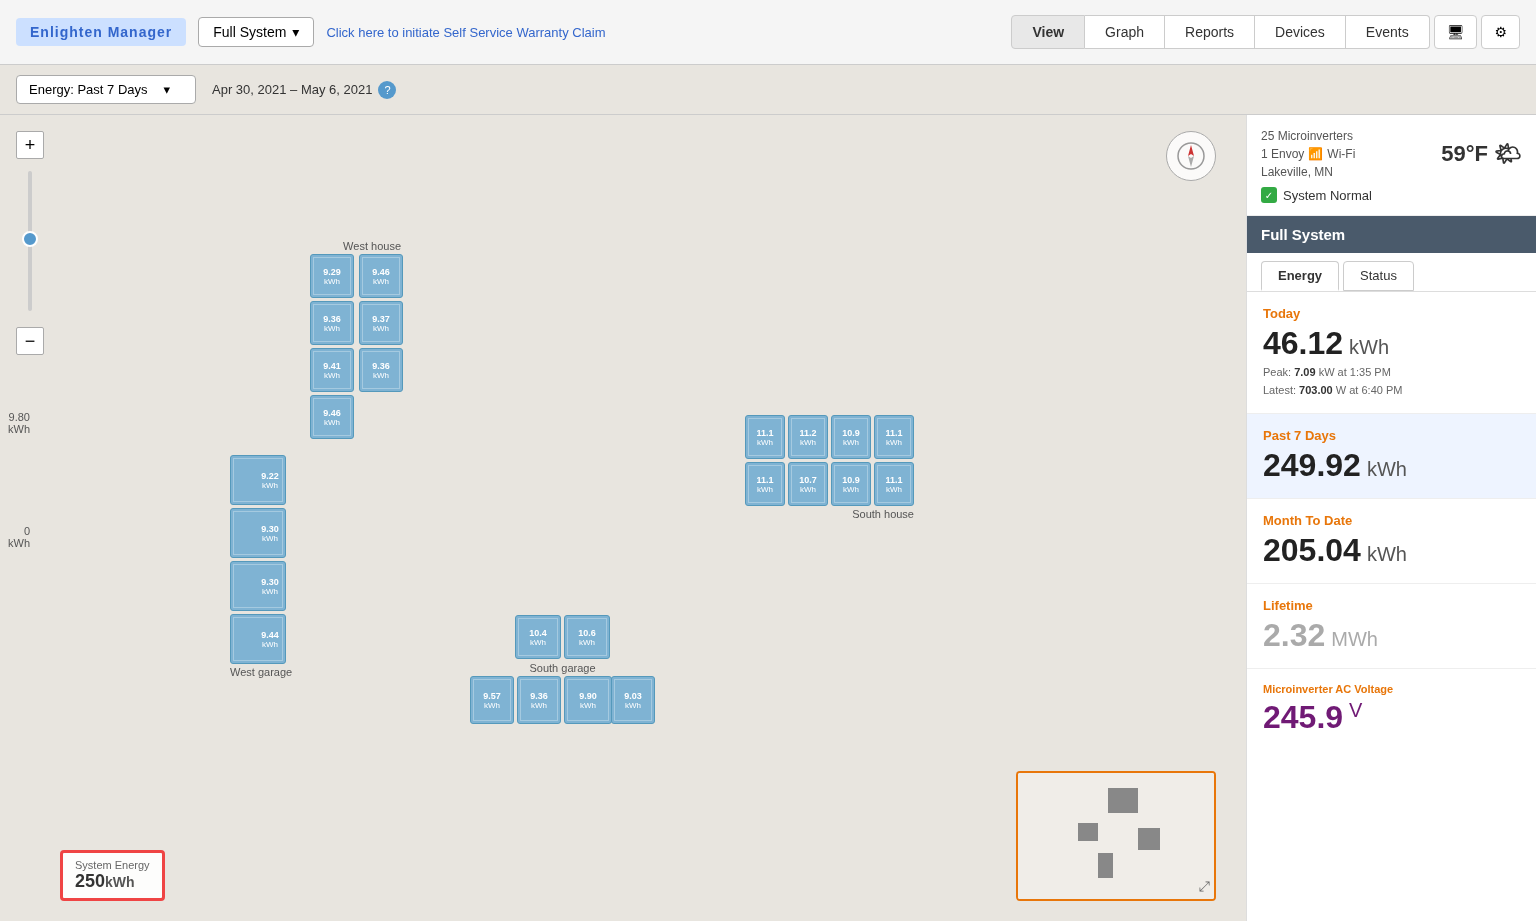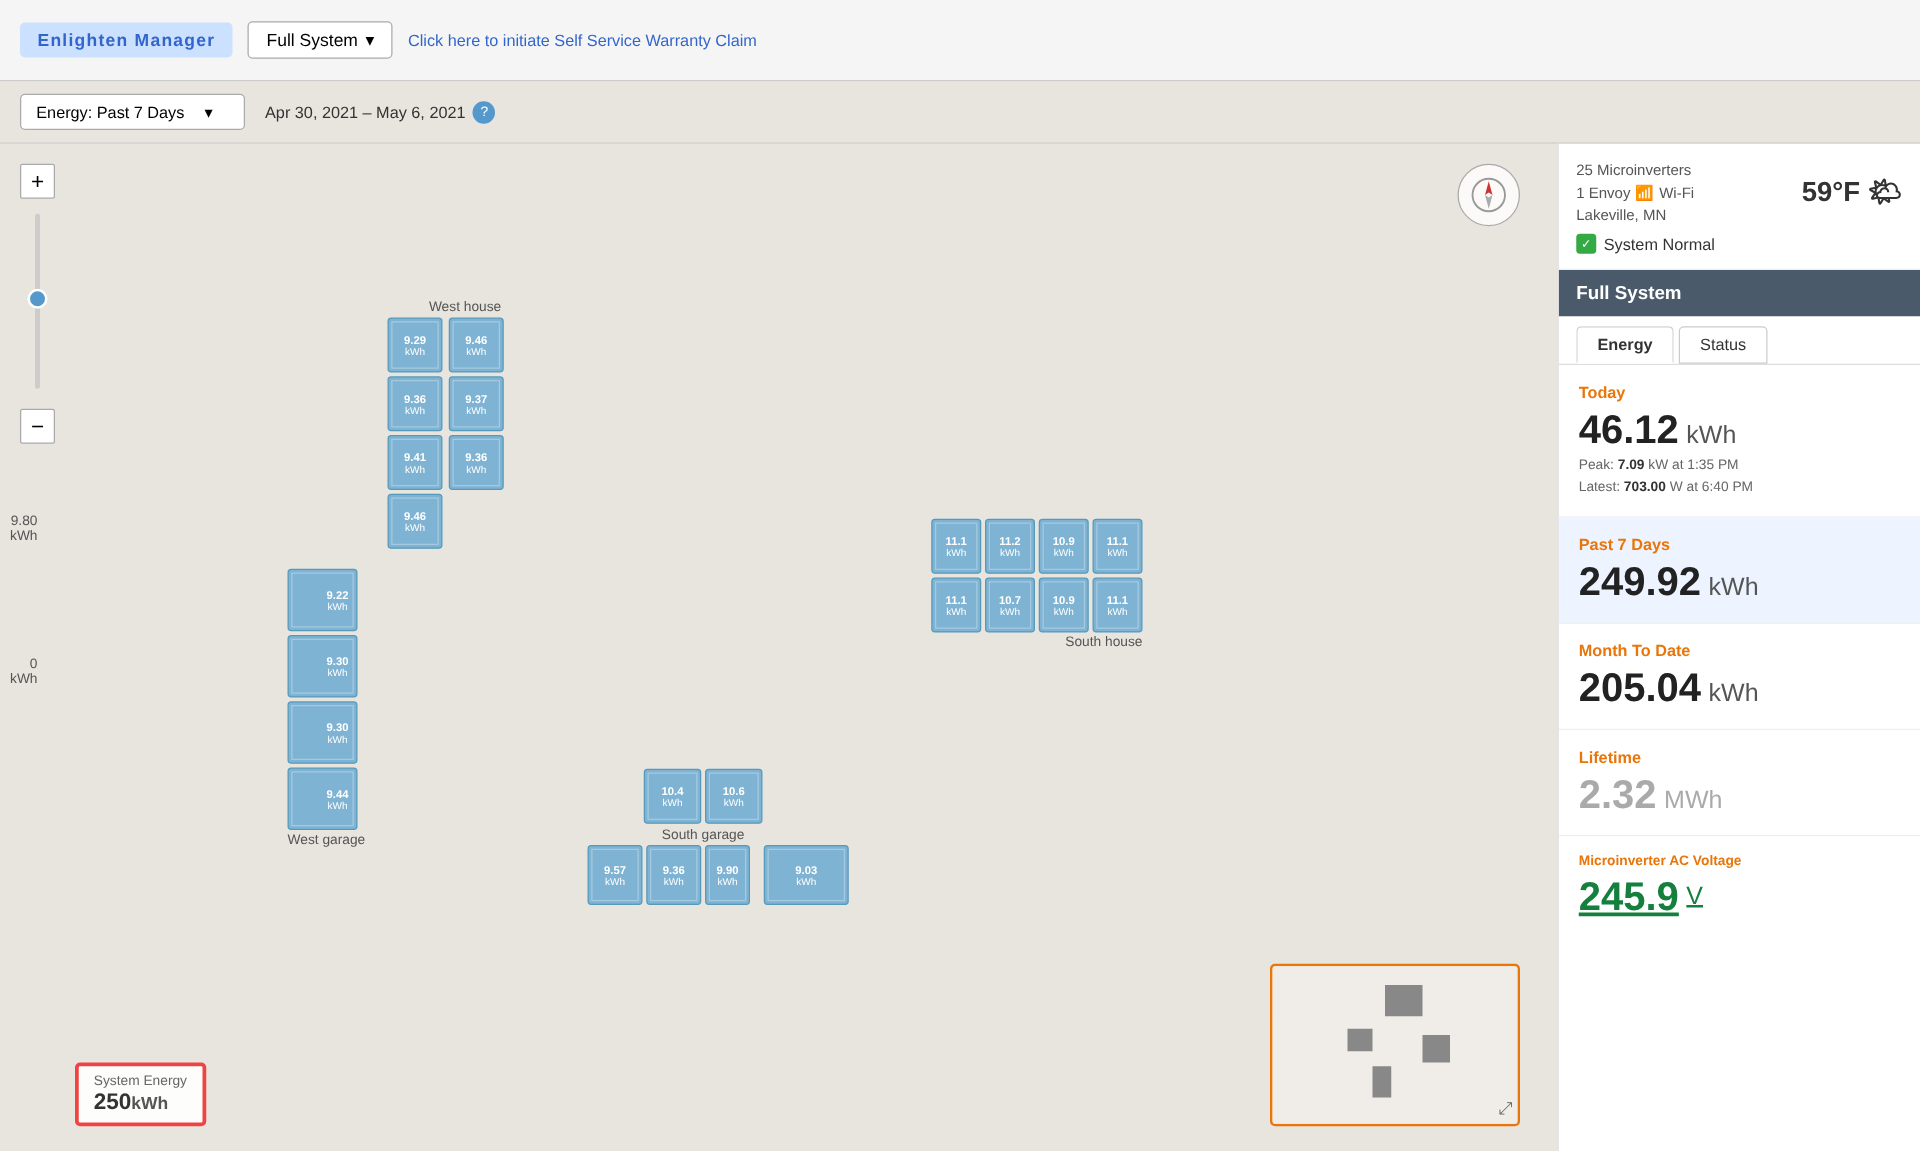--- a/index.html
+++ b/index.html
@@ -415,25 +415,24 @@
     }
     .voltage-label {
       font-size: 11px;
       font-weight: bold;
       color: #e8760a;
       margin-bottom: 4px;
     }
     .voltage-value {
       font-size: 32px;
       font-weight: bold;
-      color: #15803d;
-      display: flex;
-      align-items: center;
+      color: #701a75;
+      display: flex;
+      align-items: flex-start;
       gap: 6px;
-      text-decoration: underline;
     }
     .voltage-value .unit {
       font-size: 20px;
       font-weight: normal;
     }
 
     
     .p44 { width: 44px; height: 44px; }
     .p50 { width: 50px; height: 50px; padding-left: 24px; }
   </style>
@@ -441,20 +440,29 @@
 <body>
 
 <div class="top-bar">
   <div class="brand-logo">Enlighten Manager</div>
   <button class="full-system-btn">
     <span>Full System</span>
     <span>▾</span>
   </button>
   <a class="warranty-link">Click here to initiate Self Service Warranty Claim</a>
 
+  <div class="nav-tabs">
+    <div class="nav-tab active">View</div>
+    <div class="nav-tab">Graph</div>
+    <div class="nav-tab">Reports</div>
+    <div class="nav-tab">Devices</div>
+    <div class="nav-tab">Events</div>
+    <button class="icon-btn">🖥</button>
+    <button class="icon-btn">⚙</button>
+  </div>
 </div>
 
 <div class="sub-bar">
   <div class="dropdown-select">
     <span>Energy: Past 7 Days</span>
     <span>▾</span>
   </div>
   <div class="date-range">
     <span>Apr 30, 2021 – May 6, 2021</span>
     <div class="info-icon">?</div>
@@ -590,25 +598,25 @@
       <div class="group-label" style="text-align:center;">South garage</div>
       <div style="display:grid; grid-template-columns: repeat(4, 44px); gap:3px; margin-top:2px;">
         <div class="solar-panel" style="width:44px;height:48px;">
             <span class="val">9.57</span>
             <span class="unit">kWh</span>
           </div>
         <div class="solar-panel" style="width:44px;height:48px;">
             <span class="val">9.36</span>
             <span class="unit">kWh</span>
           </div>
-        <div class="solar-panel" style="width:36px;height:48px;">
+        <div class="solar-panel" style="width:48px;height:48px;">
             <span class="val">9.90</span>
             <span class="unit">kWh</span>
           </div>
-        <div class="solar-panel" style="width:68px;height:48px;">
+        <div class="solar-panel" style="width:44px;height:48px;">
             <span class="val">9.03</span>
             <span class="unit">kWh</span>
           </div>
       </div>
     </div>
 
     <div class="compass">
       <svg width="30" height="30" viewBox="0 0 30 30">
         <circle cx="15" cy="15" r="13" fill="none" stroke="#999" stroke-width="1.5"></circle>
         <polygon points="15,4 12,15 15,13 18,15" fill="#cc3333"></polygon>

